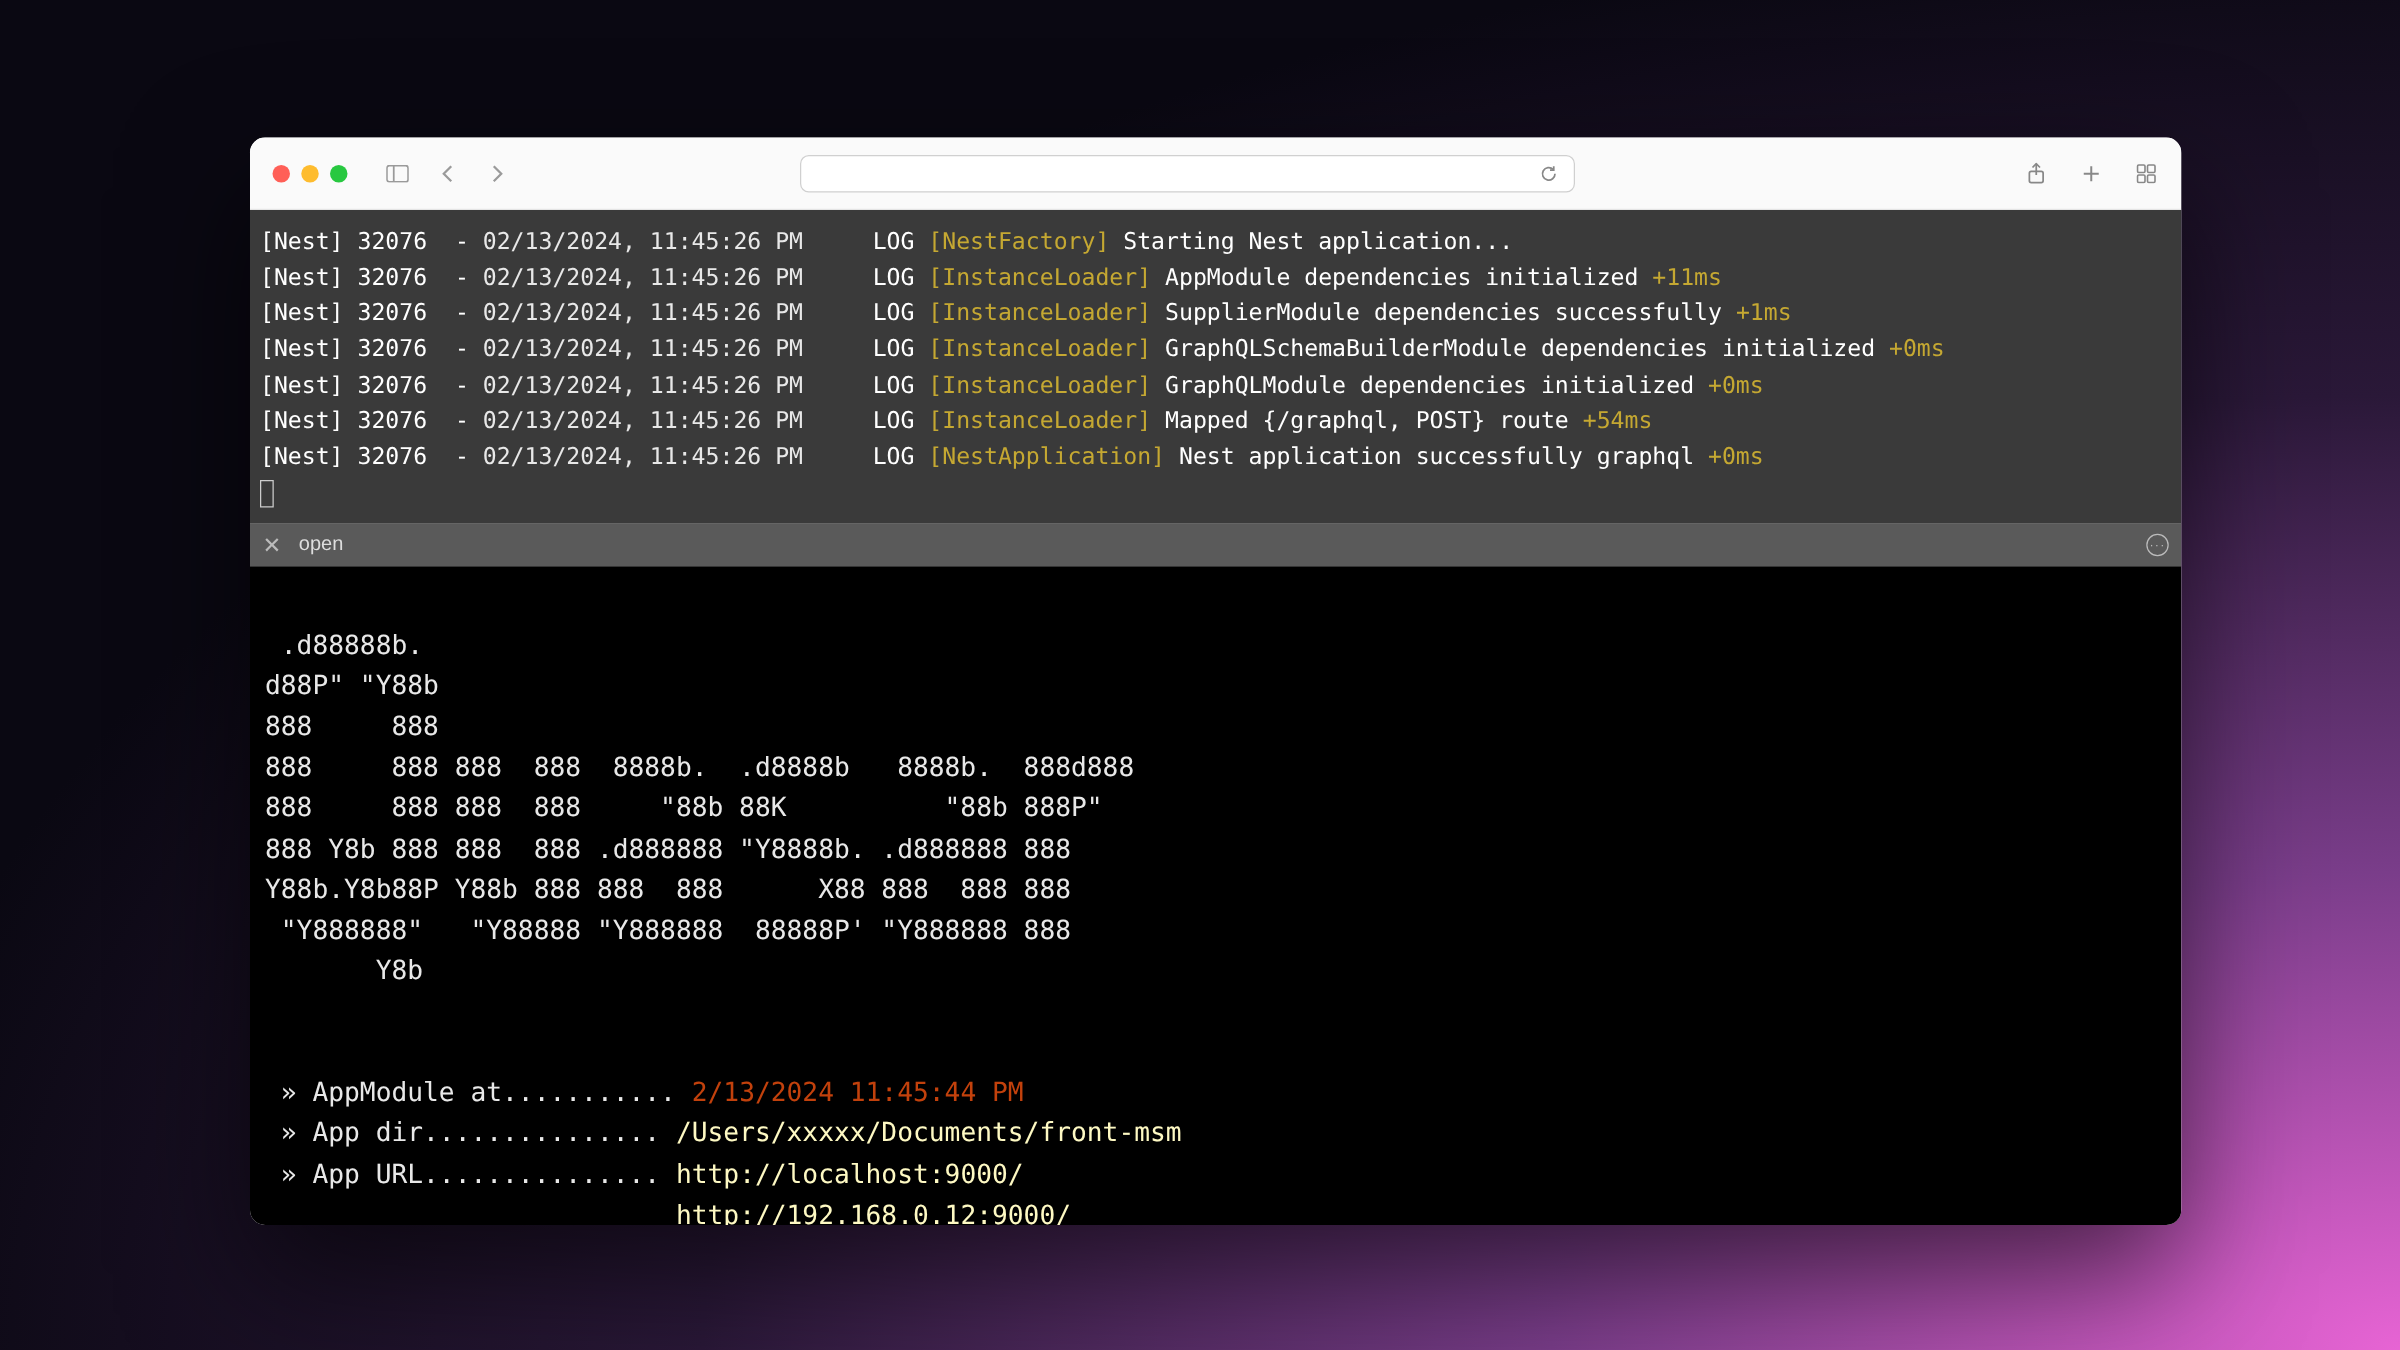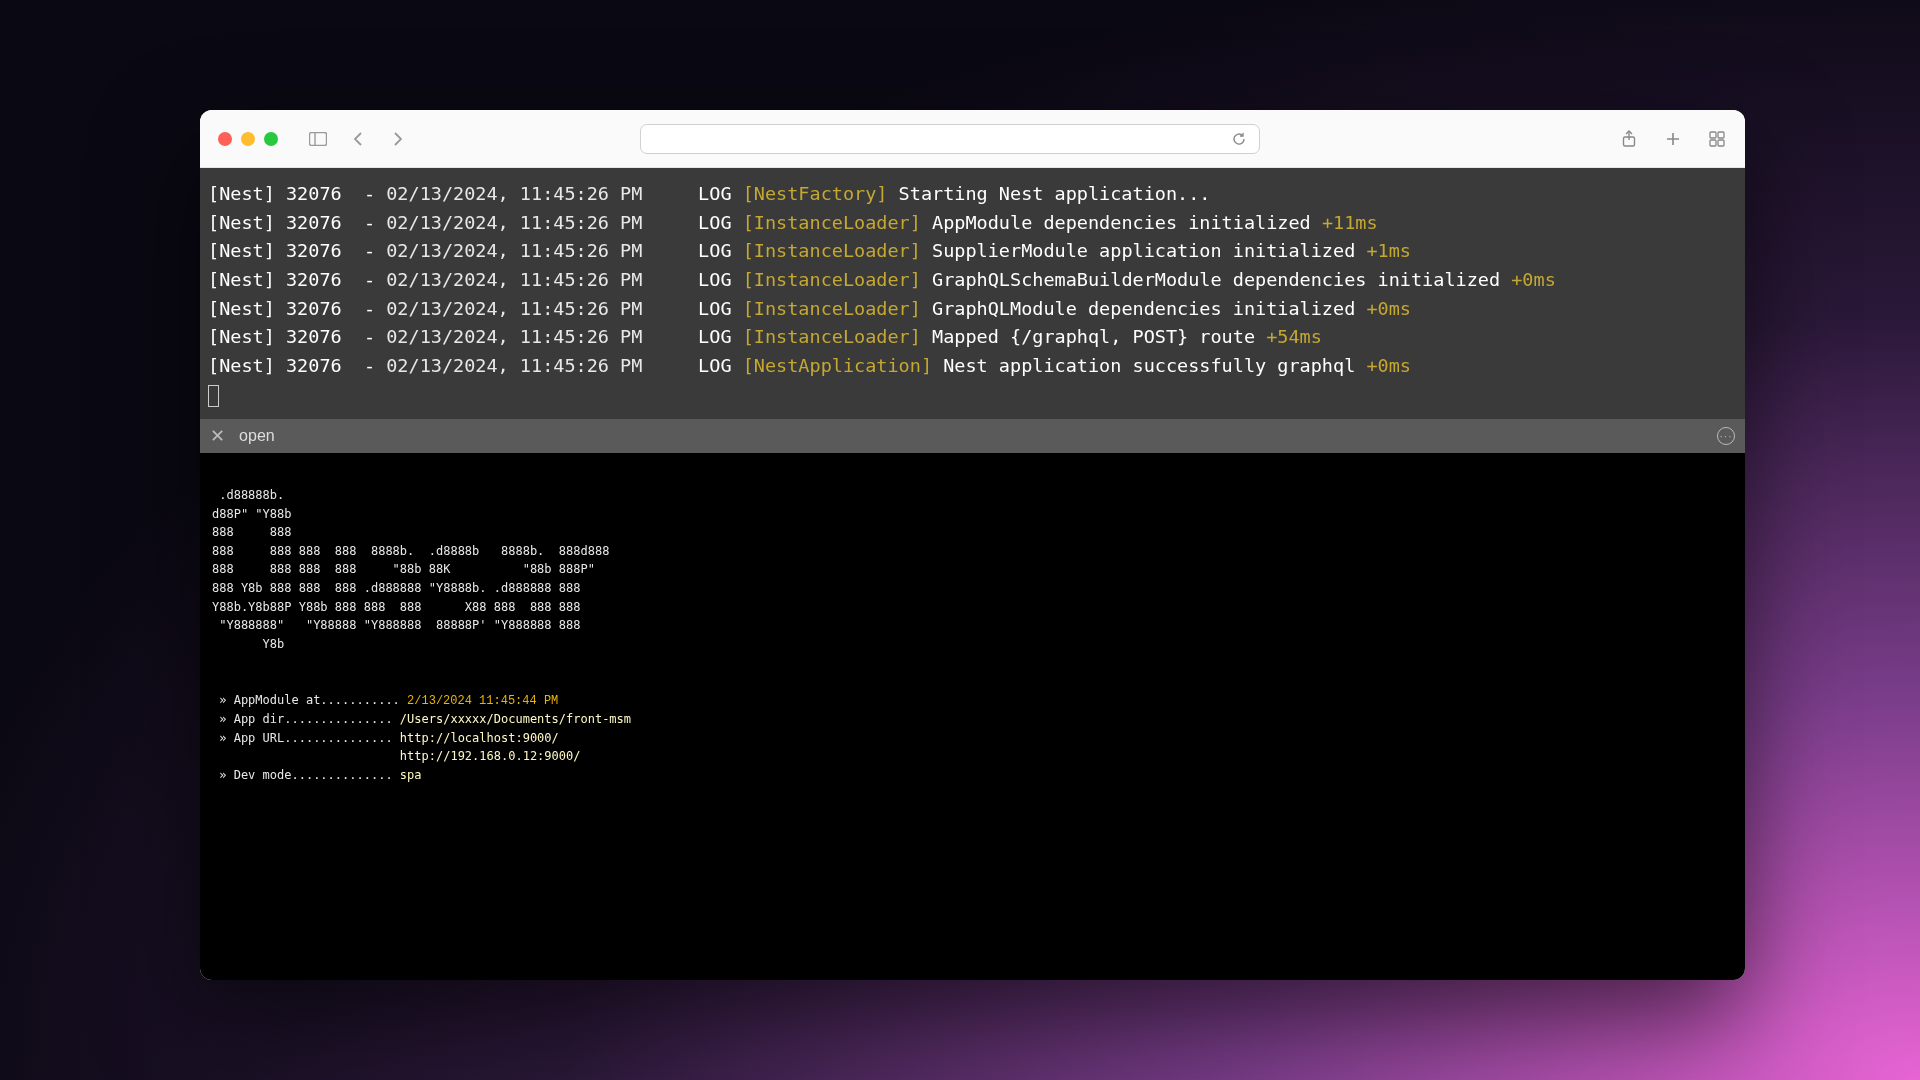--- a/index.html
+++ b/index.html
@@ -89,28 +89,28 @@
     margin-left:auto;
     width:18px;height:18px;border:1.5px solid #bbb;border-radius:50%;
     display:flex;align-items:center;justify-content:center;
     font-size:10px;letter-spacing:1px;color:#bbb;
   }
   .lower-term {
     background: #000;
     flex: 1;
     padding: 14px 12px;
     font-family: "SF Mono", Menlo, Consolas, monospace;
-    font-size: 12px;
+    font-size: 21px;
     line-height: 1.55;
     white-space: pre;
     color: #e8e8e8;
     overflow:hidden;
   }
   .lgreen { color: #fef9c3; }
-  .lgray { color: #eab308; font-family: Liberation Mono, monospace; }
+  .lgray { color: #c2410c; }
 </style>
 </head>
 <body>
 
 <div class="window">
   <div class="titlebar">
     <div class="traffic">
       <div class="dot red"></div>
       <div class="dot yellow"></div>
       <div class="dot green"></div>
@@ -161,21 +161,21 @@
             <rect x="9" y="1" width="6" height="6" rx="1" fill="none" stroke="#888" stroke-width="1.3"></rect>
             <rect x="1" y="9" width="6" height="6" rx="1" fill="none" stroke="#888" stroke-width="1.3"></rect>
             <rect x="9" y="9" width="6" height="6" rx="1" fill="none" stroke="#888" stroke-width="1.3"></rect>
           </svg>
       </span>
     </div>
   </div>
 
   <div class="upper-term" id="upper"><span class="green">[Nest] 32076  - </span><span class="white">02/13/2024, 11:45:26 PM</span>     <span class="green">LOG</span> <span class="yellowtxt">[NestFactory]</span> <span class="green">Starting Nest application...</span>
 <span class="green">[Nest] 32076  - </span><span class="white">02/13/2024, 11:45:26 PM</span>     <span class="green">LOG</span> <span class="yellowtxt">[InstanceLoader]</span> <span class="green">AppModule dependencies initialized</span> <span class="yellowtxt">+11ms</span>
-<span class="green">[Nest] 32076  - </span><span class="white">02/13/2024, 11:45:26 PM</span>     <span class="green">LOG</span> <span class="yellowtxt">[InstanceLoader]</span> <span class="green">SupplierModule application initialized</span> <span class="yellowtxt">+1ms</span>
+<span class="green">[Nest] 32076  - </span><span class="white">02/13/2024, 11:45:26 PM</span>     <span class="green">LOG</span> <span class="yellowtxt">[InstanceLoader]</span> <span class="green">SupplierModule dependencies successfully</span> <span class="yellowtxt">+1ms</span>
 <span class="green">[Nest] 32076  - </span><span class="white">02/13/2024, 11:45:26 PM</span>     <span class="green">LOG</span> <span class="yellowtxt">[InstanceLoader]</span> <span class="green">GraphQLSchemaBuilderModule dependencies initialized</span> <span class="yellowtxt">+0ms</span>
 <span class="green">[Nest] 32076  - </span><span class="white">02/13/2024, 11:45:26 PM</span>     <span class="green">LOG</span> <span class="yellowtxt">[InstanceLoader]</span> <span class="green">GraphQLModule dependencies initialized</span> <span class="yellowtxt">+0ms</span>
 <span class="green">[Nest] 32076  - </span><span class="white">02/13/2024, 11:45:26 PM</span>     <span class="green">LOG</span> <span class="yellowtxt">[InstanceLoader]</span> <span class="green">Mapped {/graphql, POST} route</span> <span class="yellowtxt">+54ms</span>
 <span class="green">[Nest] 32076  - </span><span class="white">02/13/2024, 11:45:26 PM</span>     <span class="green">LOG</span> <span class="yellowtxt">[NestApplication]</span> <span class="green">Nest application successfully graphql</span> <span class="yellowtxt">+0ms</span>
 <span class="cursor-block"></span></div>
 
   <div class="tab-bar">
     <span class="tab-close">✕</span>
     <span>open</span>
     <span class="tab-more">···</span>

